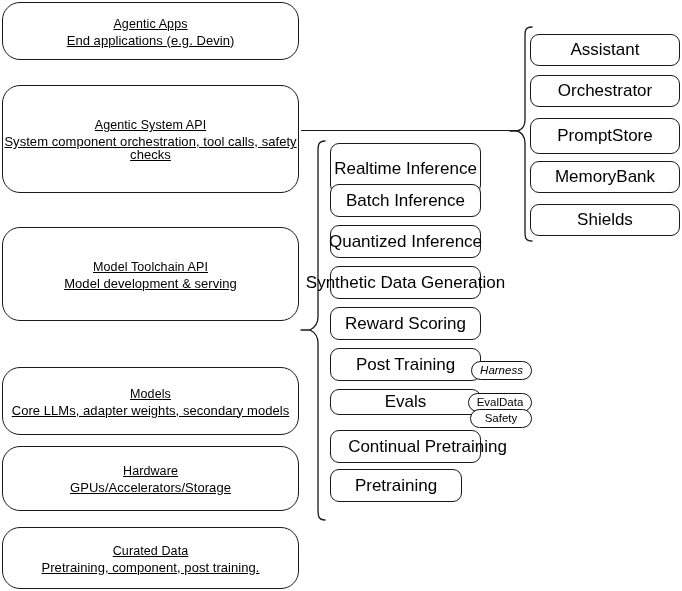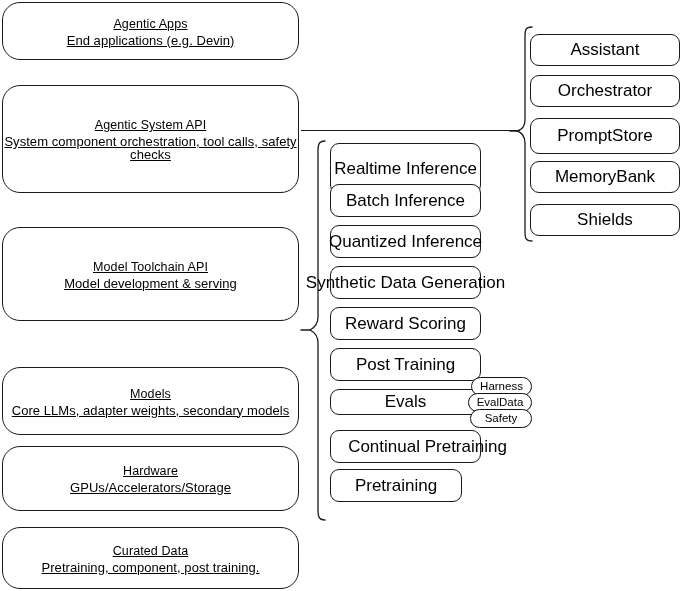--- a/index.html
+++ b/index.html
@@ -176,21 +176,21 @@
   </div>
 
   <div class="box cap-box" style="left:330px; top:430px; width:151px; height:33px;padding-left:44px;">
     <div class="cap-label">Continual Pretraining</div>
   </div>
 
   <div class="box cap-box" style="left:330px; top:469px; width:132px; height:33px;">
     <div class="cap-label">Pretraining</div>
   </div>
 
-  <div class="chip" style="left:471px; top:377px; width:61px; height:19px; z-index:7;">
+  <div class="chip" style="left:471px; top:361px; width:61px; height:19px; z-index:7;font-style:italic;">
     <div class="chip-label">Harness</div>
   </div>
 
   <div class="chip" style="left:468px; top:393px; width:64px; height:19px; z-index:8;">
     <div class="chip-label">EvalData</div>
   </div>
 
   <div class="chip" style="left:470px; top:409px; width:62px; height:19px; z-index:9;">
     <div class="chip-label">Safety</div>
   </div>

